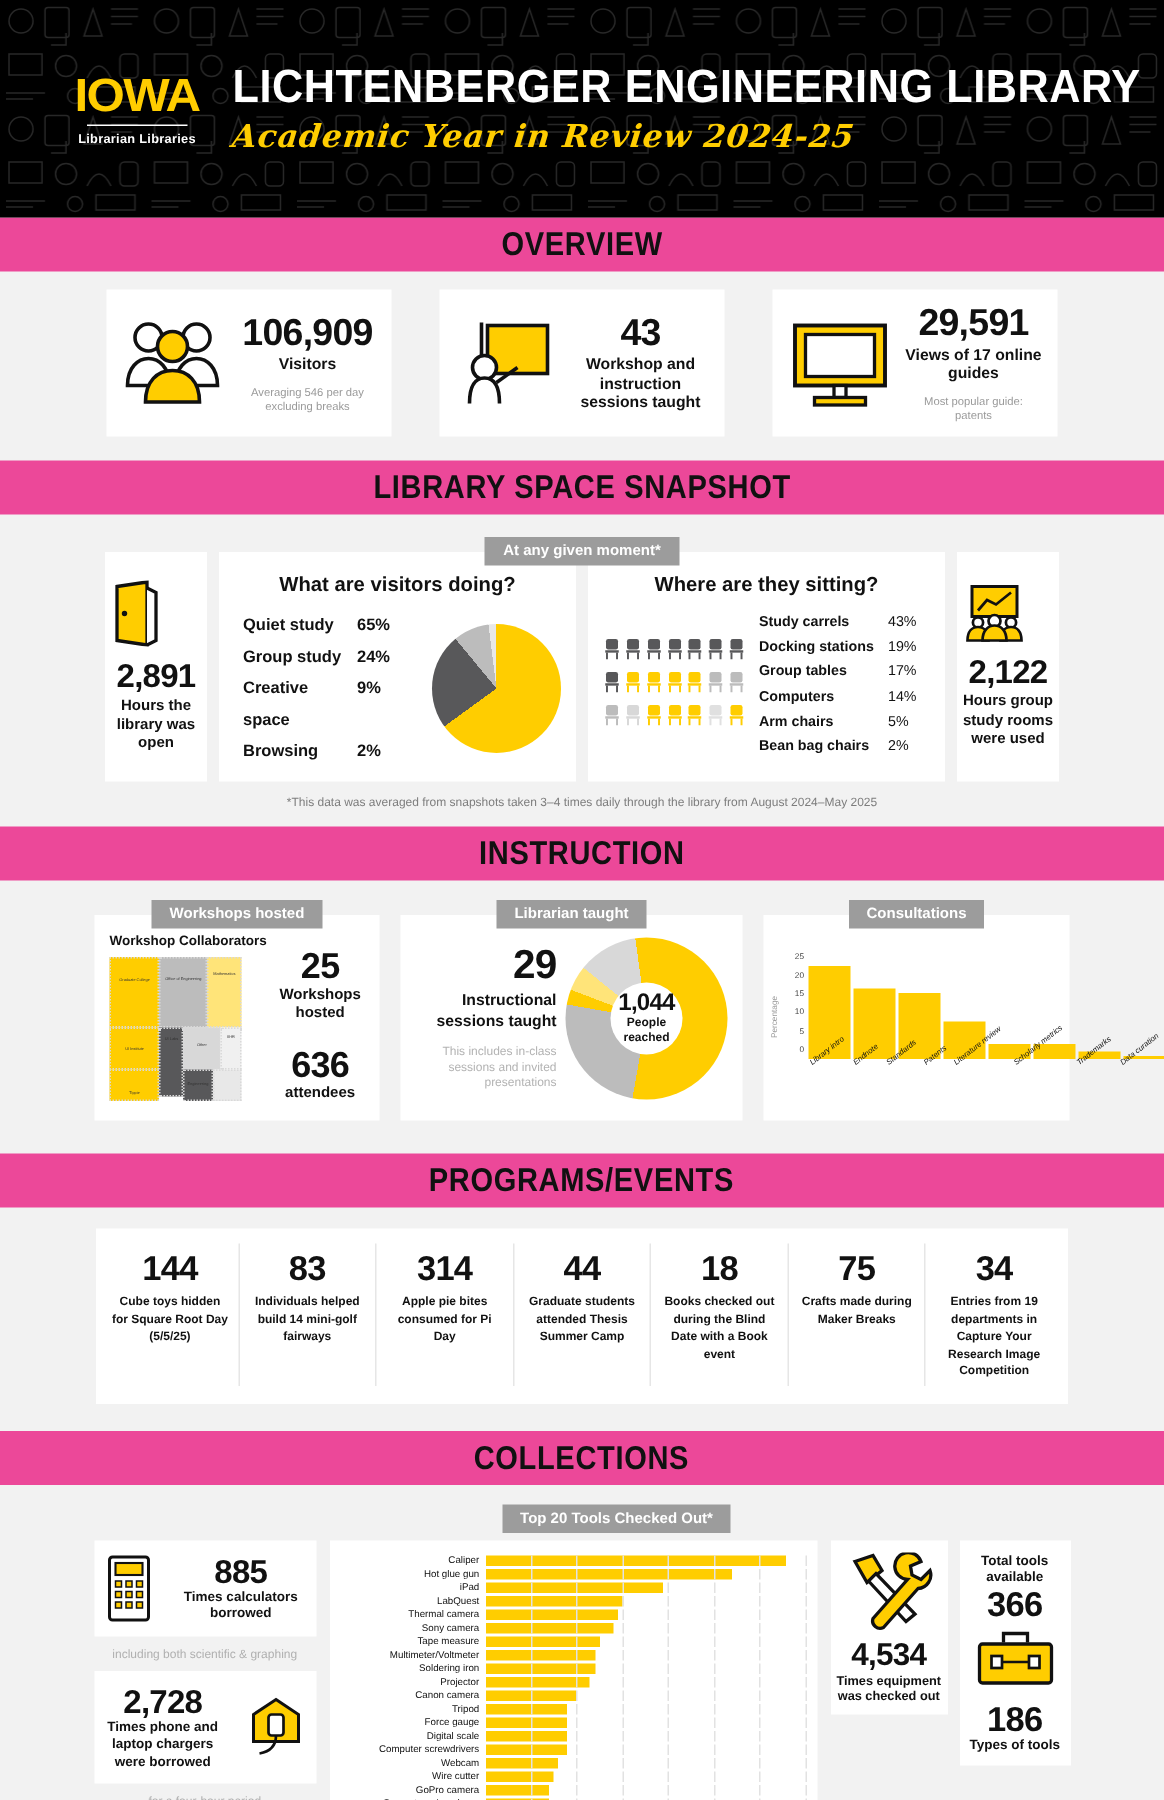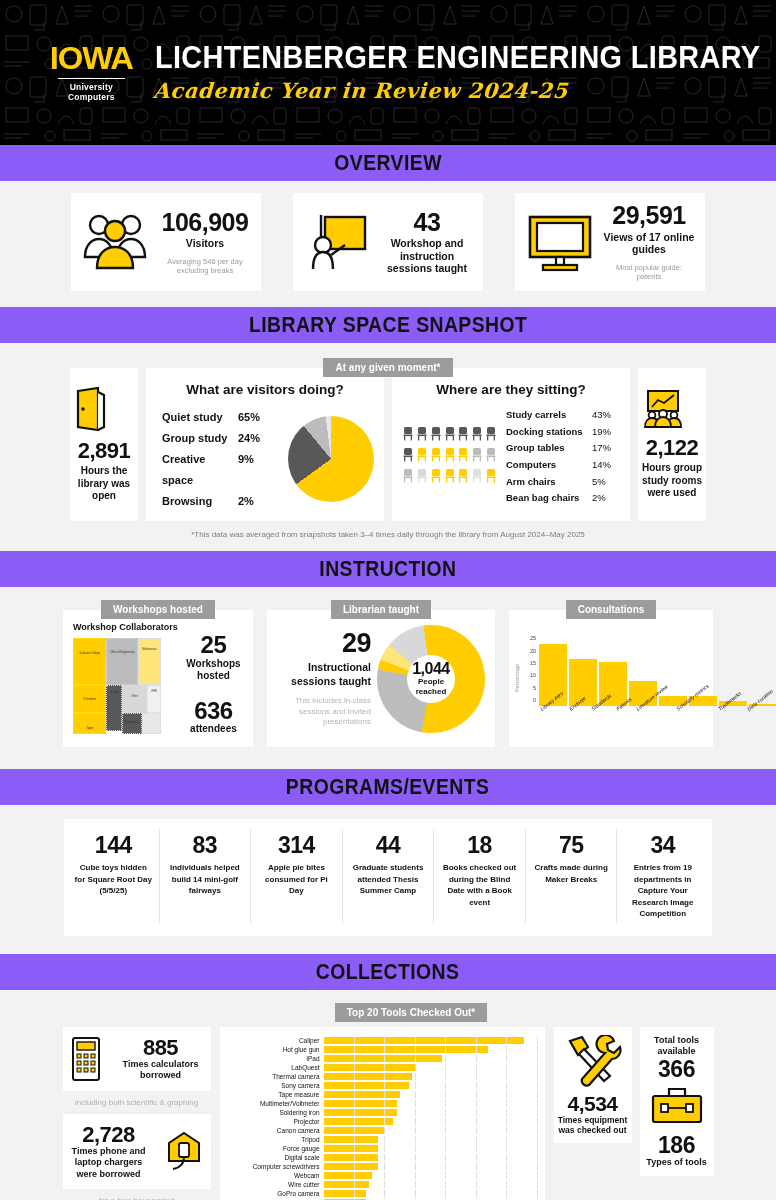--- a/index.html
+++ b/index.html
@@ -38,21 +38,21 @@
     white-space: nowrap;
   }
   .sub-title {
     color: #FFCD00; font-family: "DejaVu Serif", serif; font-style: italic;
     font-weight: 700; font-size: 21px; margin-top: 4px; letter-spacing: .6px;
     transform: skewX(-6deg); transform-origin: left center;
   }
 
   
   .band {
-    background: #8b5cf6; height: 36px; display: flex; align-items: center;
+    background: #ec4899; height: 36px; display: flex; align-items: center;
     justify-content: center;
     text-align: right;
   }
   .band h2 {
     font-size: 22px; font-weight: 700; letter-spacing: .5px;
     transform: scaleX(.88); color: #111;
   }
 
   
   .card { background: #fff; }
@@ -195,21 +195,21 @@
           </g>
         </pattern>
       </defs>
       <rect width="776" height="145" fill="#000"></rect>
       <rect width="776" height="145" fill="url(#doodle)"></rect>
     </svg>
     <div class="header-inner">
       <div class="logo-block">
         <div class="logo-iowa">IOWA</div>
         <div class="logo-rule"></div>
-        <div class="logo-sub">University Computers</div>
+        <div class="logo-sub">Librarian Libraries</div>
       </div>
       <div class="title-block">
         <div class="main-title">LICHTENBERGER ENGINEERING LIBRARY</div>
         <div class="sub-title">Academic Year in Review 2024-25</div>
       </div>
     </div>
   </div>
 
   <div class="band">
     <h2>OVERVIEW</h2>

